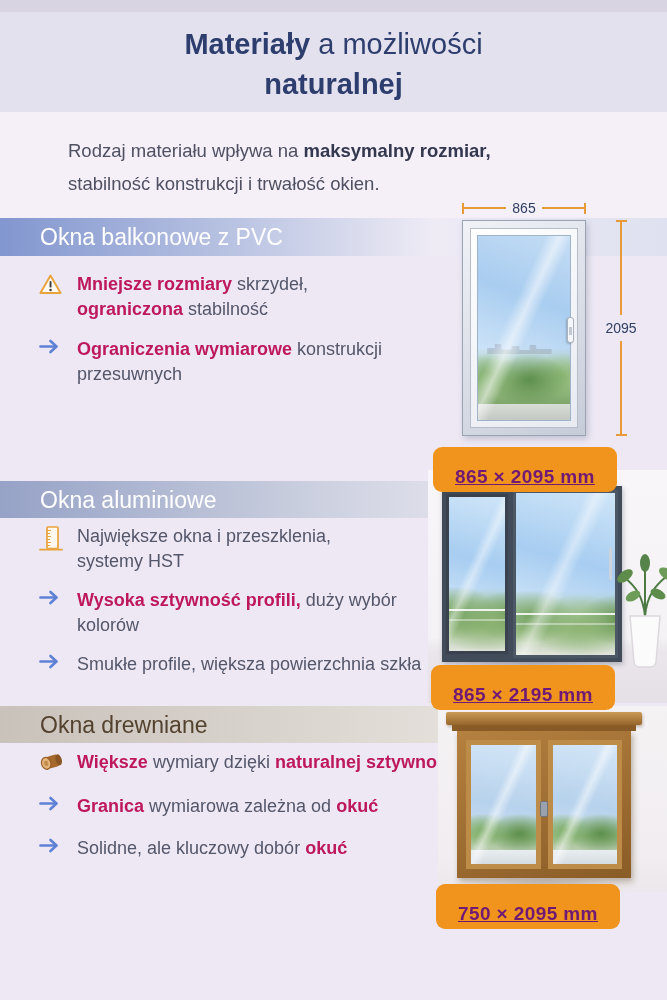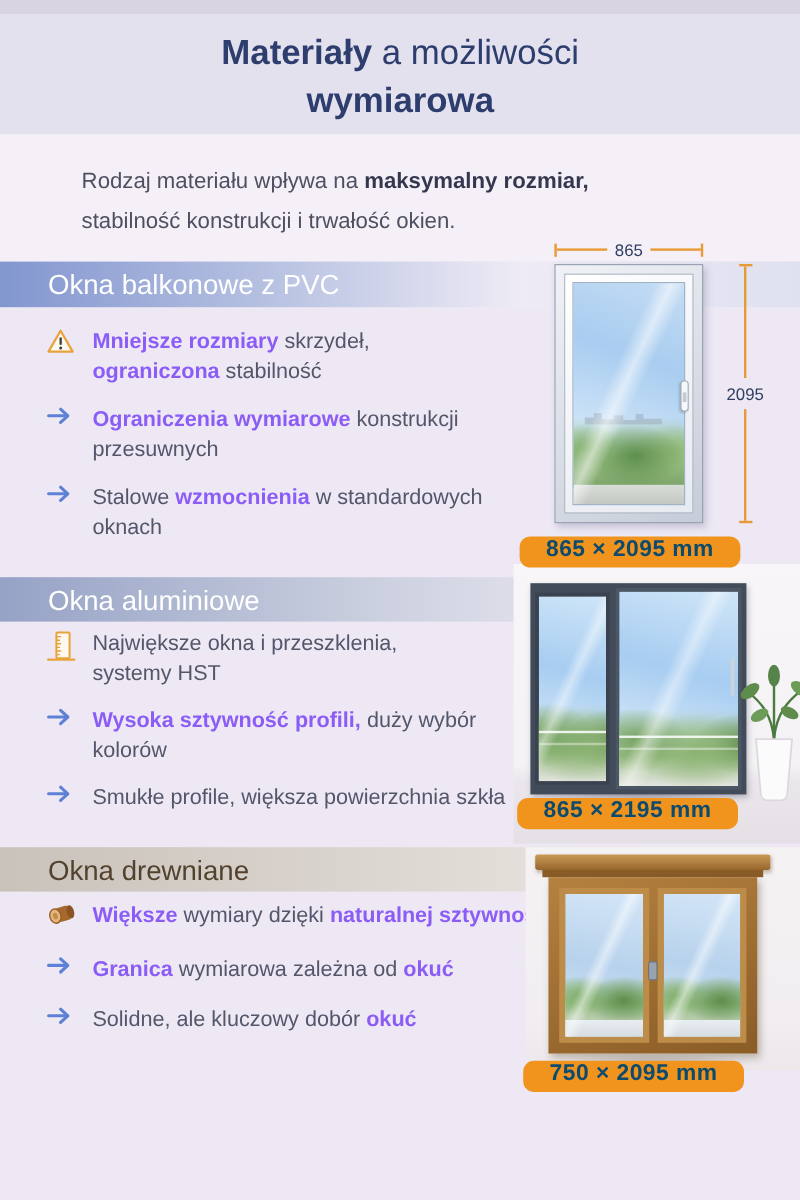--- a/index.html
+++ b/index.html
@@ -38,28 +38,29 @@
   .banner-wood .banner-title { color:#53422e; }
 
   
   .bullet-list { position:absolute; display:flex; flex-direction:column; }
   .bullets-pvc  { left:38px; top:260px; width:400px; gap:15px; }
   .bullets-alu  { left:38px; top:512px; width:400px; gap:14px; }
   .bullets-wood { left:38px; top:738px; width:430px; gap:17px; }
   .bullet { display:flex; gap:13px; }
   .bullet-icon { flex:0 0 26px; padding-top:1px; }
   .bullet-text { font-size:18px; line-height:25px; color:#54566a; }
-  .bullet-text .seg-bold { color:#8b5cf6; }
+  .bullet-text .seg-bold { color:#be185d; }
 
   
   .size-badge {
     position:absolute; display:inline-block; z-index:30;
-    background:#f0941e; color:#0c4a6e; font-weight:700;
-    font-size:19px; line-height:19px; padding:1px 22px 6px; border-radius:9px;
+    background:#f0941e; color:#701a75; font-weight:700;
+    font-size:19px; line-height:19px; padding:20px 22px 6px; border-radius:9px;
     letter-spacing:.4px;
+    text-decoration:underline;
   }
   .badge-pvc  { left:433px; top:435px; }
   .badge-alu  { left:431px; top:653px; }
   .badge-wood { left:436px; top:872px; }
 
   
   .figure-pvc { position:absolute; left:428px; top:186px; width:224px; height:252px; z-index:10; }
   .dimh { position:absolute; left:34px; top:2px; width:124px; height:16px; display:flex; align-items:center; }
   .dimh .tick { width:2px; height:11px; background:#e89a36; }
   .dimh .dline { flex:1; height:2px; background:#e89a36; }
@@ -137,21 +138,21 @@
   .wood-shadow { position:absolute; left:12px; top:173px; width:190px; height:9px;
     background:radial-gradient(closest-side, rgba(60,45,25,.3), rgba(60,45,25,0)); filter:blur(2px); }
 </style>
 </head>
 <body>
 
 <div class="page">
 
   <div class="header">
     <div class="page-title rich"><span class="seg-bold">Materiały</span><span> a możliwości
-</span><span class="seg-bold">wymiarowa</span></div>
+</span><span class="seg-bold">naturalnej</span></div>
   </div>
 
   <div class="intro-band">
     <div class="intro-text rich"><span>Rodzaj materiału wpływa na </span><span class="seg-bold">maksymalny rozmiar,</span><span>
 stabilność konstrukcji i trwałość okien.</span></div>
   </div>
 
   <div class="banner banner-pvc">
     <div class="banner-title">Okna balkonowe z PVC</div>
   </div>
@@ -170,30 +171,20 @@
     </div>
     <div class="bullet">
       <span class="bullet-icon">
         <svg width="24" height="17" viewBox="0 0 24 17">
             <path d="M2.5 8.5 H18" stroke="#5e81d6" stroke-width="2.6" stroke-linecap="round" fill="none"></path>
             <path d="M12.5 3 L18.5 8.5 L12.5 14" stroke="#5e81d6" stroke-width="2.6" stroke-linecap="round" stroke-linejoin="round" fill="none"></path>
           </svg>
       </span>
       <span class="bullet-text rich"><span class="seg-bold">Ograniczenia wymiarowe</span><span> konstrukcji
 przesuwnych</span></span>
-    </div>
-    <div class="bullet">
-      <span class="bullet-icon">
-        <svg width="24" height="17" viewBox="0 0 24 17">
-            <path d="M2.5 8.5 H18" stroke="#5e81d6" stroke-width="2.6" stroke-linecap="round" fill="none"></path>
-            <path d="M12.5 3 L18.5 8.5 L12.5 14" stroke="#5e81d6" stroke-width="2.6" stroke-linecap="round" stroke-linejoin="round" fill="none"></path>
-          </svg>
-      </span>
-      <span class="bullet-text rich"><span>Stalowe </span><span class="seg-bold">wzmocnienia</span><span> w standardowych
-oknach</span></span>
     </div>
   </div>
 
   <div class="figure-pvc">
     <div class="dimh">
       <span class="tick"></span>
         <span class="dline"></span>
       <span class="dim-label">865</span>
       <span class="dline"></span>
         <span class="tick"></span>

